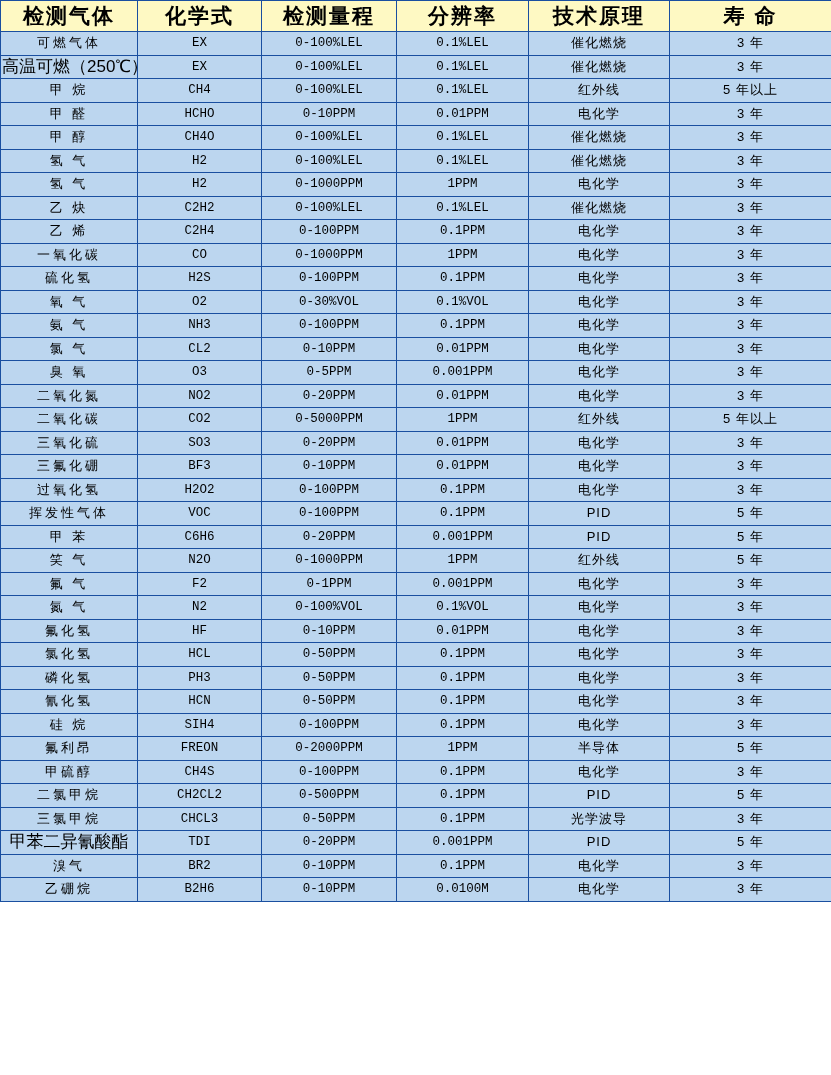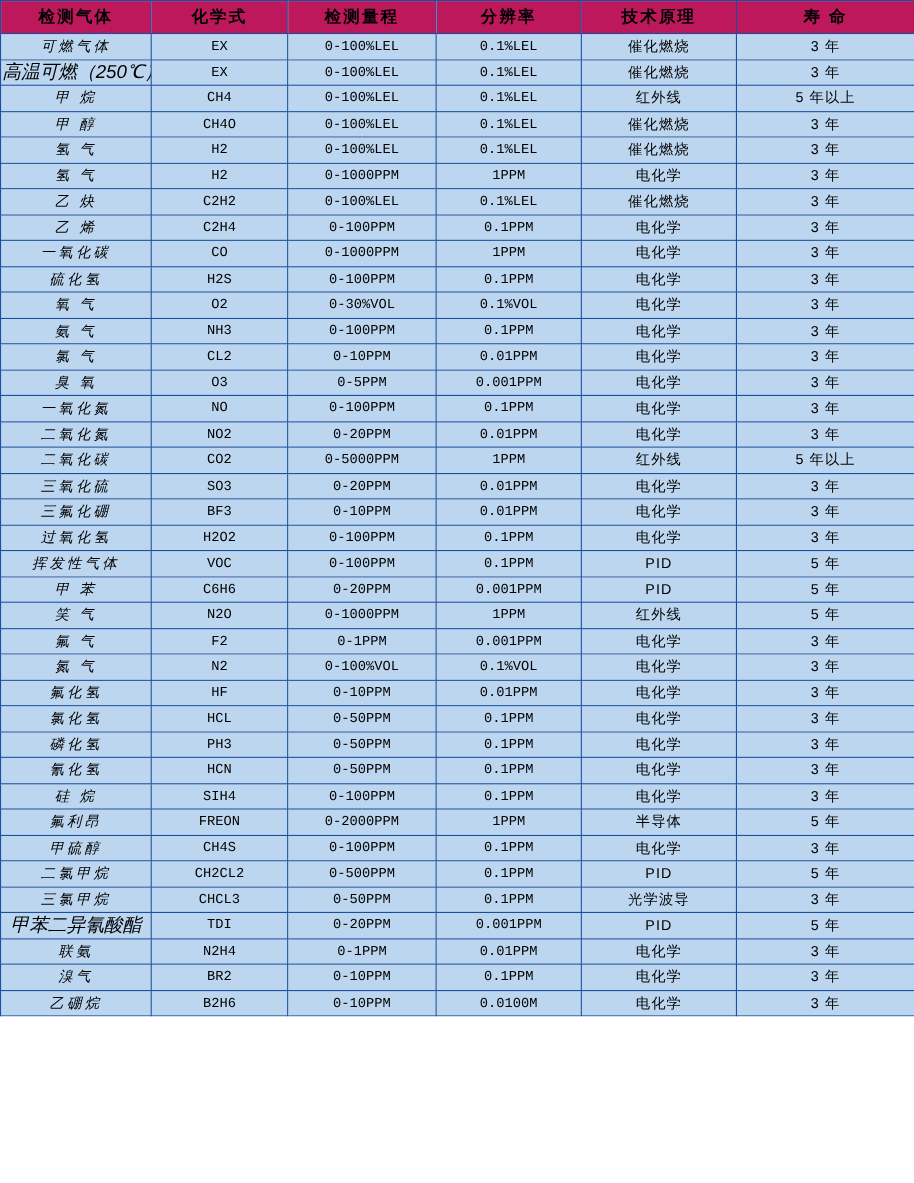--- a/index.html
+++ b/index.html
@@ -19,35 +19,34 @@
   #gas-table th,
   #gas-table td {
     border: 1px solid #1a4fa0;
     text-align: center;
     vertical-align: middle;
     color: #000000;
     white-space: nowrap;
     overflow: hidden;
   }
   #gas-table thead th {
-    background: #be185d;
-    font-size: 15px;
+    background: #fef9c3;
+    font-size: 21px;
     font-weight: bold;
     height: 27px;
     letter-spacing: 2px;
   }
   #gas-table tbody td {
     background: #bcd6ef;
     height: 20.5px;
     font-size: 13px;
     line-height: 20.5px;
   }
   #gas-table tbody td.col-name {
     letter-spacing: 3px;
-    font-style: italic;
   }
   #gas-table tbody td.col-name.tight {
     letter-spacing: 0px;
     font-size: 17px;
   }
   #gas-table tbody td.col-formula,
   #gas-table tbody td.col-range,
   #gas-table tbody td.col-res {
     font-family: "Liberation Mono", monospace;
     font-size: 12.5px;
@@ -106,20 +105,28 @@
       </tr>
       <tr>
         <td class="col-name">甲 烷</td>
         <td class="col-formula">CH4</td>
         <td class="col-range">0-100%LEL</td>
         <td class="col-res">0.1%LEL</td>
         <td class="col-tech">红外线</td>
         <td class="col-life">5 年以上</td>
       </tr>
       <tr>
+        <td class="col-name">甲 醛</td>
+        <td class="col-formula">HCHO</td>
+        <td class="col-range">0-10PPM</td>
+        <td class="col-res">0.01PPM</td>
+        <td class="col-tech">电化学</td>
+        <td class="col-life">3 年</td>
+      </tr>
+      <tr>
         <td class="col-name">甲 醇</td>
         <td class="col-formula">CH4O</td>
         <td class="col-range">0-100%LEL</td>
         <td class="col-res">0.1%LEL</td>
         <td class="col-tech">催化燃烧</td>
         <td class="col-life">3 年</td>
       </tr>
       <tr>
         <td class="col-name">氢 气</td>
         <td class="col-formula">H2</td>
@@ -190,28 +197,20 @@
         <td class="col-range">0-10PPM</td>
         <td class="col-res">0.01PPM</td>
         <td class="col-tech">电化学</td>
         <td class="col-life">3 年</td>
       </tr>
       <tr>
         <td class="col-name">臭 氧</td>
         <td class="col-formula">O3</td>
         <td class="col-range">0-5PPM</td>
         <td class="col-res">0.001PPM</td>
-        <td class="col-tech">电化学</td>
-        <td class="col-life">3 年</td>
-      </tr>
-      <tr>
-        <td class="col-name">一氧化氮</td>
-        <td class="col-formula">NO</td>
-        <td class="col-range">0-100PPM</td>
-        <td class="col-res">0.1PPM</td>
         <td class="col-tech">电化学</td>
         <td class="col-life">3 年</td>
       </tr>
       <tr>
         <td class="col-name">二氧化氮</td>
         <td class="col-formula">NO2</td>
         <td class="col-range">0-20PPM</td>
         <td class="col-res">0.01PPM</td>
         <td class="col-tech">电化学</td>
         <td class="col-life">3 年</td>
@@ -362,28 +361,20 @@
       </tr>
       <tr>
         <td class="col-name tight">甲苯二异氰酸酯</td>
         <td class="col-formula">TDI</td>
         <td class="col-range">0-20PPM</td>
         <td class="col-res">0.001PPM</td>
         <td class="col-tech">PID</td>
         <td class="col-life">5 年</td>
       </tr>
       <tr>
-        <td class="col-name">联氨</td>
-        <td class="col-formula">N2H4</td>
-        <td class="col-range">0-1PPM</td>
-        <td class="col-res">0.01PPM</td>
-        <td class="col-tech">电化学</td>
-        <td class="col-life">3 年</td>
-      </tr>
-      <tr>
         <td class="col-name">溴气</td>
         <td class="col-formula">BR2</td>
         <td class="col-range">0-10PPM</td>
         <td class="col-res">0.1PPM</td>
         <td class="col-tech">电化学</td>
         <td class="col-life">3 年</td>
       </tr>
       <tr>
         <td class="col-name">乙硼烷</td>
         <td class="col-formula">B2H6</td>

